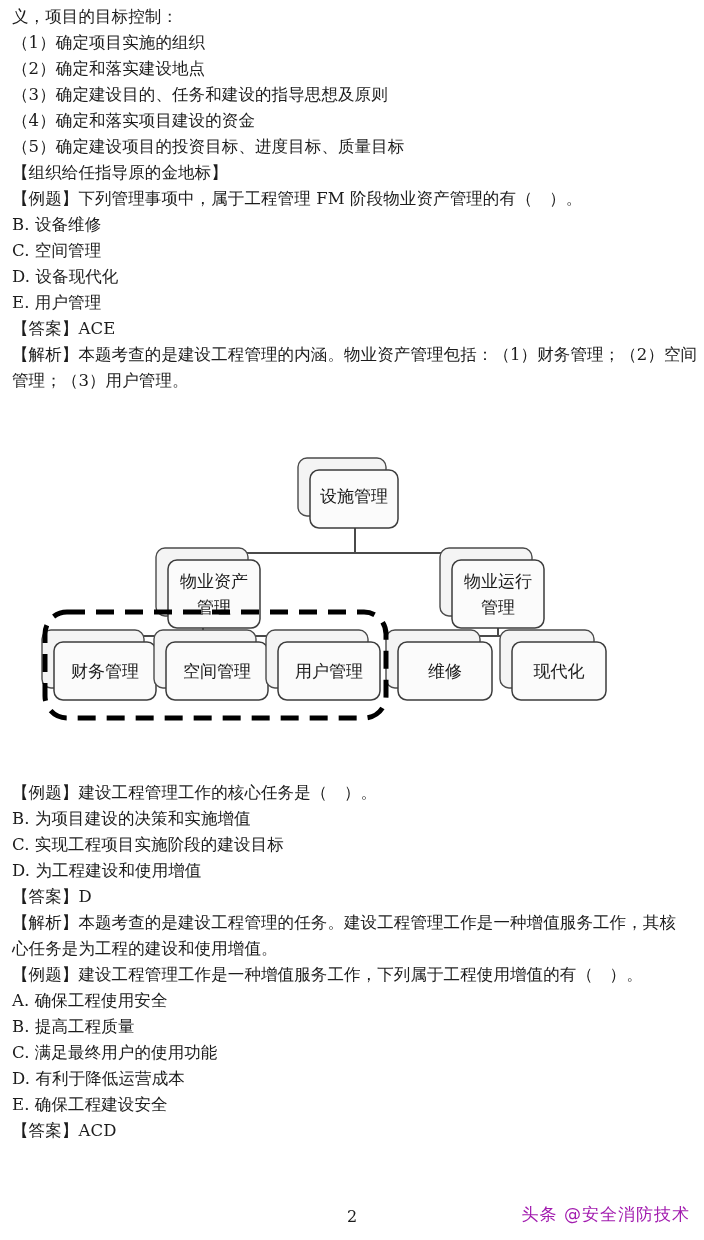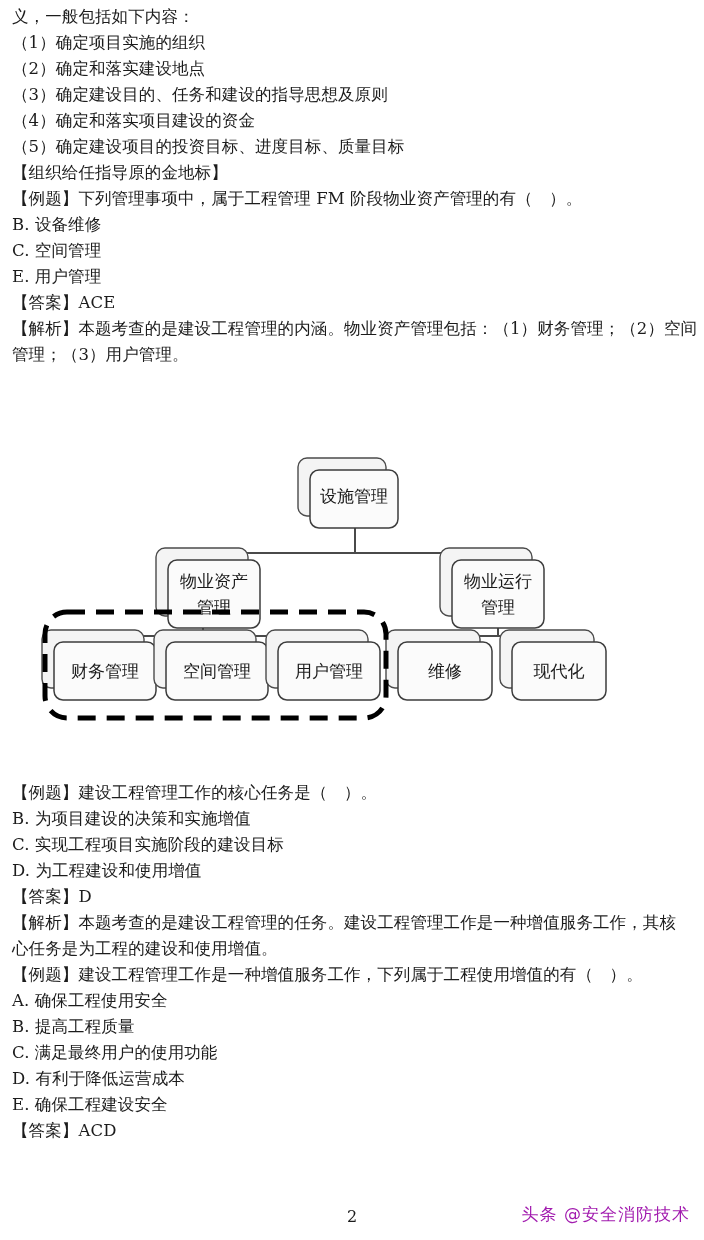--- a/index.html
+++ b/index.html
@@ -73,30 +73,31 @@
     letter-spacing: 1px;
     white-space: nowrap;
   }
 </style>
 </head>
 <body>
 
 <div class="page">
 
   <div class="textblock" id="block-top">
-    <div class="line">义，一般包括如下内容：</div>
+    <div class="line">义，项目的目标控制：</div>
     <div class="line">（1）确定项目实施的组织</div>
     <div class="line">（2）确定和落实建设地点</div>
     <div class="line">（3）确定建设目的、任务和建设的指导思想及原则</div>
     <div class="line">（4）确定和落实项目建设的资金</div>
     <div class="line">（5）确定建设项目的投资目标、进度目标、质量目标</div>
     <div class="line">【组织给任指导原的金地标】</div>
     <div class="line">【例题】下列管理事项中，属于工程管理 FM 阶段物业资产管理的有（　）。</div>
     <div class="line">B. 设备维修</div>
     <div class="line">C. 空间管理</div>
+    <div class="line">D. 设备现代化</div>
     <div class="line">E. 用户管理</div>
     <div class="line">【答案】ACE</div>
     <div class="line">【解析】本题考查的是建设工程管理的内涵。物业资产管理包括：（1）财务管理；（2）空间</div>
     <div class="line">管理；（3）用户管理。</div>
   </div>
 
   <div class="diagram">
     <svg width="704" height="300" viewBox="0 0 704 300" xmlns="http://www.w3.org/2000/svg">
       <defs>
 

